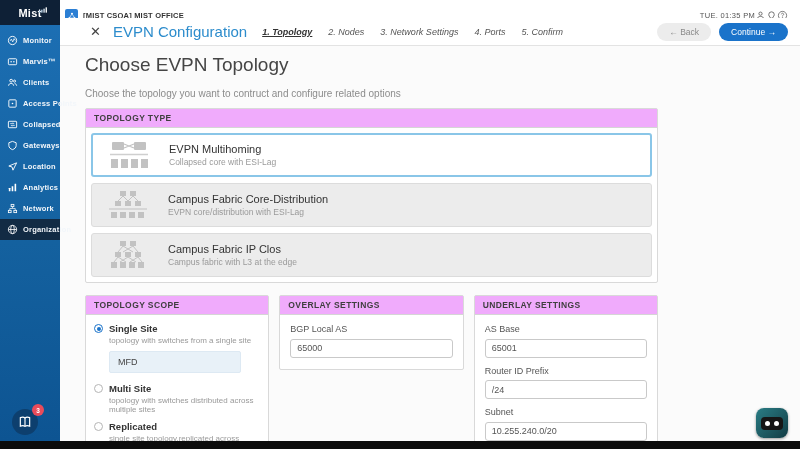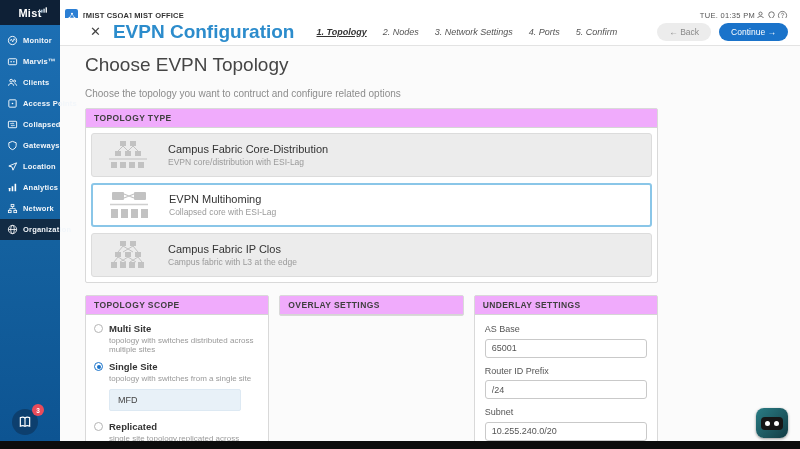--- a/index.html
+++ b/index.html
@@ -51,21 +51,21 @@
   .time { font-size:7.5px; color:#555; letter-spacing:.3px; }
   .tb-icon { width:11px; height:11px; cursor:pointer; display:flex; }
   .tb-icon svg { width:11px; height:11px; }
 
   
   .wizard-header {
     position:absolute; left:60px; top:18px; right:0; height:28px; background:#fff;
     border-bottom:1px solid #e3e3e3; display:flex; align-items:center; padding-left:30px;
   }
   .close-btn { font-size:13px; color:#444; cursor:pointer; margin-right:12px; line-height:1; }
-  .wizard-title { color:var(--accent-blue,#2c8ccc); font-size:19px; font-weight:700; margin-right:22px; white-space:nowrap; }
+  .wizard-title { color:var(--accent-blue,#2c8ccc); font-size:15px; font-weight:400; margin-right:15px; white-space:nowrap; }
   .steps { display:flex; gap:16px; align-items:flex-start;font-style:italic; }
   .step { font-size:9px; color:#555; cursor:pointer; white-space:nowrap; }
   .step.active { color:#333; text-decoration:underline; font-weight:600; }
   .header-actions { margin-left:auto; display:flex; gap:8px; padding-right:12px; align-items:center; }
   .btn { font-size:8.5px; border-radius:10px; padding:4px 12px; cursor:pointer; border:none; font-weight:400; font-family:inherit; white-space:nowrap; }
   .btn-back { background:#ececec; color:#888; }
   .btn-continue { background:var(--button-blue,#1a73ca); color:#fff; }
 
   
   .main { position:absolute; left:60px; top:46px; right:0; bottom:8px; padding:6px 0 0 25px; overflow:hidden; }
@@ -299,57 +299,57 @@
     </div>
   </div>
 
   <main class="main">
     <h1 class="page-title">Choose EVPN Topology</h1>
     <p class="page-sub">Choose the topology you want to contruct and configure related options</p>
 
     <section class="panel topo-panel">
       <div class="panel-header">TOPOLOGY TYPE</div>
       <div class="topo-body" id="topology-cards">
+          <div class="topo-card selected">
+            <span class="topo-icon">
+              <svg viewBox="0 0 44 30">
+                <rect x="5" y="2" width="12" height="8" rx="1" fill="#c2c2c2"></rect>
+                <rect x="27" y="2" width="12" height="8" rx="1" fill="#c2c2c2"></rect>
+                <path d="M17 4l10 4M27 4L17 8" stroke="#c2c2c2" stroke-width="1.3"></path>
+                <path d="M3 14.5h38" stroke="#cfcfcf" stroke-width="1.5"></path>
+                <rect x="4" y="19" width="7" height="9" fill="#c2c2c2"></rect>
+                <rect x="14" y="19" width="7" height="9" fill="#c2c2c2"></rect>
+                <rect x="24" y="19" width="7" height="9" fill="#c2c2c2"></rect>
+                <rect x="34" y="19" width="7" height="9" fill="#c2c2c2"></rect>
+              </svg>
+            </span>
+            <div class="topo-text">
+              <div class="topo-title">EVPN Multihoming</div>
+              <div class="topo-desc">Collapsed core with ESI-Lag</div>
+            </div>
+          </div>
           <div class="topo-card">
             <span class="topo-icon">
               <svg viewBox="0 0 44 30">
                 <rect x="14" y="1" width="6" height="5" fill="#c2c2c2"></rect>
                 <rect x="24" y="1" width="6" height="5" fill="#c2c2c2"></rect>
                 <path d="M17 6l-5 5M17 6l5 5M27 6l-5 5M27 6l5 5" stroke="#c2c2c2" stroke-width="1"></path>
                 <rect x="9" y="11" width="6" height="5" fill="#c2c2c2"></rect>
                 <rect x="19" y="11" width="6" height="5" fill="#c2c2c2"></rect>
                 <rect x="29" y="11" width="6" height="5" fill="#c2c2c2"></rect>
                 <path d="M3 19h38" stroke="#cfcfcf" stroke-width="1.5"></path>
                 <rect x="5" y="22" width="6" height="6" fill="#c2c2c2"></rect>
                 <rect x="14" y="22" width="6" height="6" fill="#c2c2c2"></rect>
                 <rect x="23" y="22" width="6" height="6" fill="#c2c2c2"></rect>
                 <rect x="32" y="22" width="6" height="6" fill="#c2c2c2"></rect>
               </svg>
             </span>
             <div class="topo-text">
               <div class="topo-title">Campus Fabric Core-Distribution</div>
               <div class="topo-desc">EVPN core/distribution with ESI-Lag</div>
-            </div>
-          </div>
-          <div class="topo-card selected">
-            <span class="topo-icon">
-              <svg viewBox="0 0 44 30">
-                <rect x="5" y="2" width="12" height="8" rx="1" fill="#c2c2c2"></rect>
-                <rect x="27" y="2" width="12" height="8" rx="1" fill="#c2c2c2"></rect>
-                <path d="M17 4l10 4M27 4L17 8" stroke="#c2c2c2" stroke-width="1.3"></path>
-                <path d="M3 14.5h38" stroke="#cfcfcf" stroke-width="1.5"></path>
-                <rect x="4" y="19" width="7" height="9" fill="#c2c2c2"></rect>
-                <rect x="14" y="19" width="7" height="9" fill="#c2c2c2"></rect>
-                <rect x="24" y="19" width="7" height="9" fill="#c2c2c2"></rect>
-                <rect x="34" y="19" width="7" height="9" fill="#c2c2c2"></rect>
-              </svg>
-            </span>
-            <div class="topo-text">
-              <div class="topo-title">EVPN Multihoming</div>
-              <div class="topo-desc">Collapsed core with ESI-Lag</div>
             </div>
           </div>
           <div class="topo-card">
             <span class="topo-icon">
               <svg viewBox="0 0 44 30">
                 <rect x="14" y="1" width="6" height="5" fill="#c2c2c2"></rect>
                 <rect x="24" y="1" width="6" height="5" fill="#c2c2c2"></rect>
                 <path d="M17 6l-5 6M17 6l10 6M27 6L17 12M27 6l5 6" stroke="#c2c2c2" stroke-width="1"></path>
                 <rect x="9" y="12" width="6" height="5" fill="#c2c2c2"></rect>
                 <rect x="19" y="12" width="6" height="5" fill="#c2c2c2"></rect>
@@ -368,51 +368,52 @@
           </div>
         </div>
     </section>
 
     <div class="bottom-row">
       <section class="panel">
         <div class="panel-header">TOPOLOGY SCOPE</div>
         <div class="scope-body" id="scope-options">
             <div>
               <label class="scope-option">
-                <span class="radio"></span>
-                <span>
-                  <div class="scope-label">Multi Site</div>
-                  <div class="scope-desc">topology with switches distributed across multiple sites</div>
-                </span>
-              </label>
-            </div>
-            <div>
-              <label class="scope-option">
                 <span class="radio checked"></span>
                 <span>
                   <div class="scope-label">Single Site</div>
                   <div class="scope-desc">topology with switches from a single site</div>
                   <div class="site-select">MFD</div>
+                </span>
+              </label>
+            </div>
+            <div>
+              <label class="scope-option">
+                <span class="radio"></span>
+                <span>
+                  <div class="scope-label">Multi Site</div>
+                  <div class="scope-desc">topology with switches distributed across multiple sites</div>
                 </span>
               </label>
             </div>
             <div>
               <label class="scope-option">
                 <span class="radio"></span>
                 <span>
                   <div class="scope-label">Replicated</div>
                   <div class="scope-desc">single site topology,replicated across multiple sites</div>
                 </span>
               </label>
             </div>
           </div>
       </section>
 
       <section class="panel">
         <div class="panel-header">OVERLAY SETTINGS</div>
+        <div class="settings-body" id="overlay-fields"><div class="field-label">BGP Local AS</div><input class="field-input" type="text" value="65000" style=""></div>
       </section>
 
       <section class="panel">
         <div class="panel-header">UNDERLAY SETTINGS</div>
         <div class="settings-body" id="underlay-fields"><div class="field-label">AS Base</div><input class="field-input" type="text" value="65001" style=""><div class="field-label">Router ID Prefix</div><input class="field-input" type="text" value="/24" style=""><div class="field-label">Subnet</div><input class="field-input" type="text" value="10.255.240.0/20" style=""></div>
       </section>
     </div>
   </main>
 
   <div class="chat-widget">

